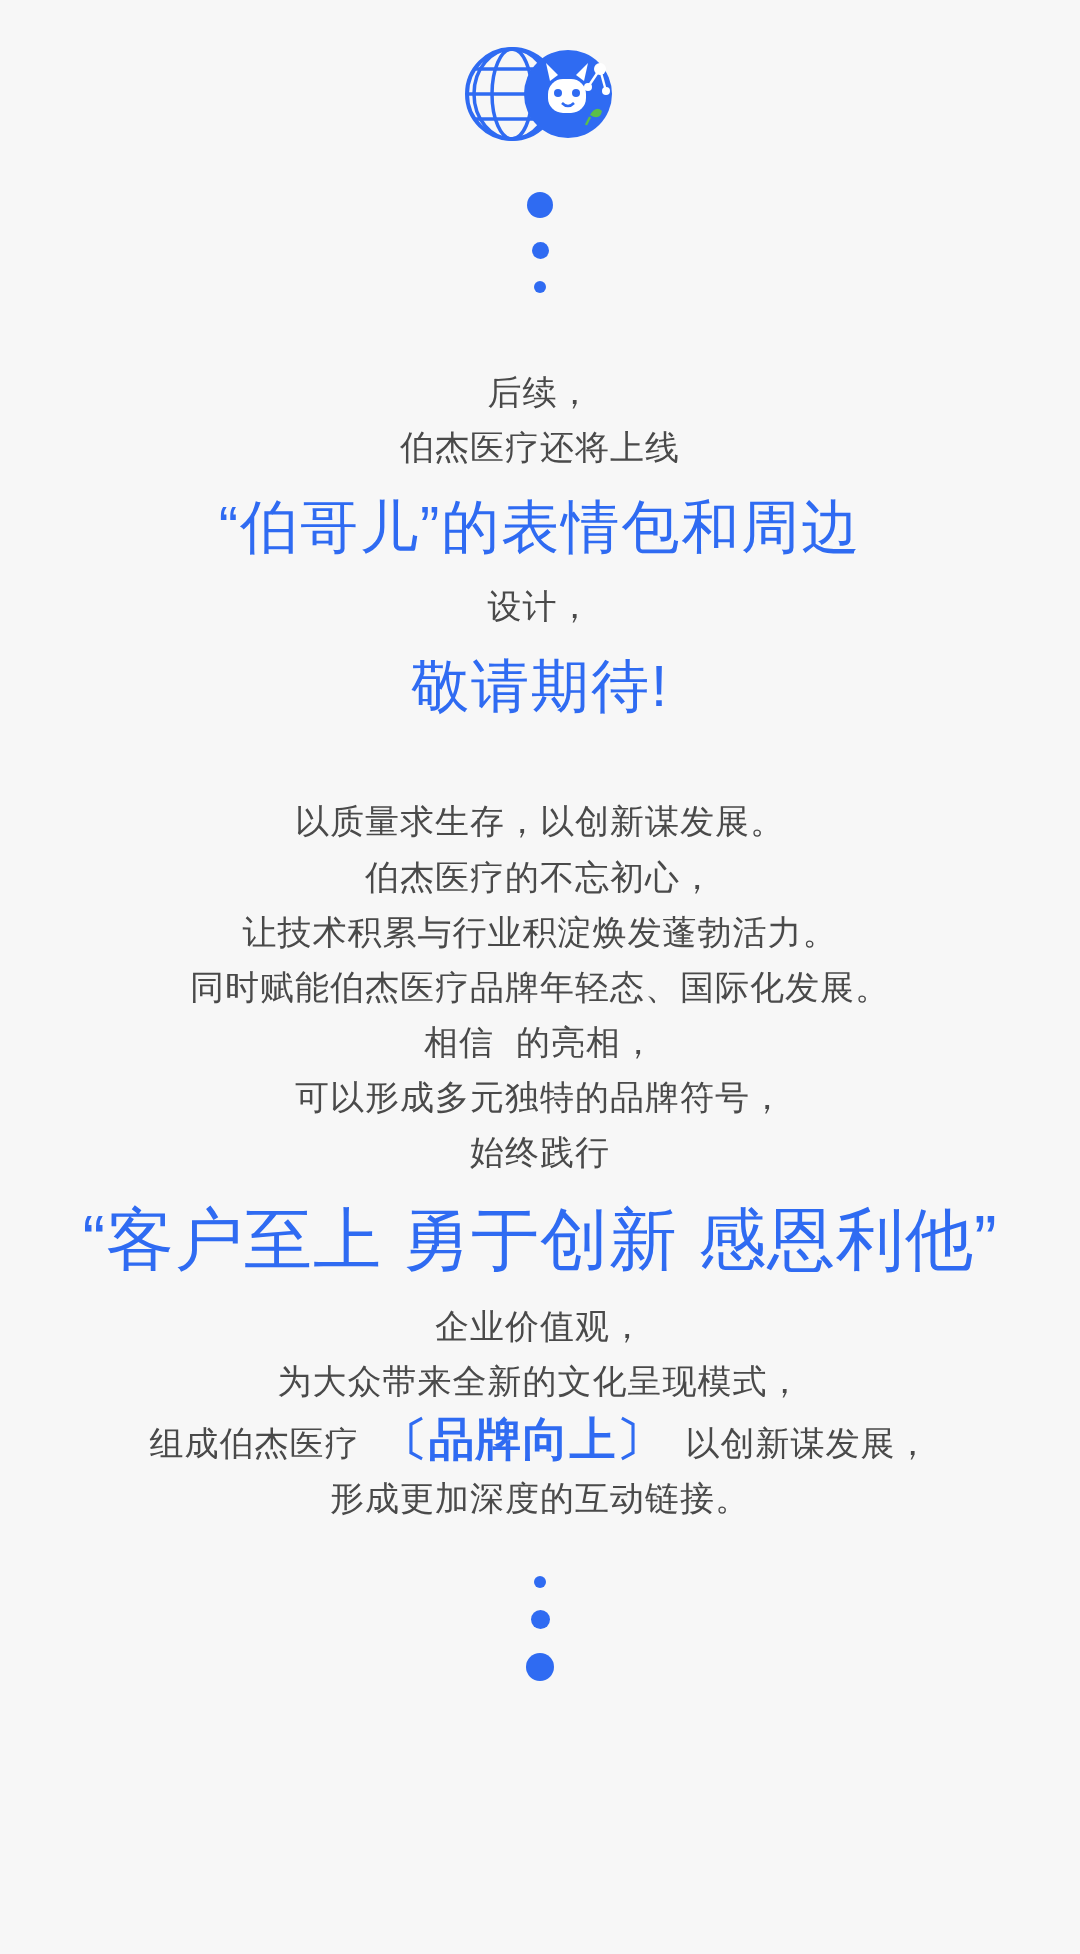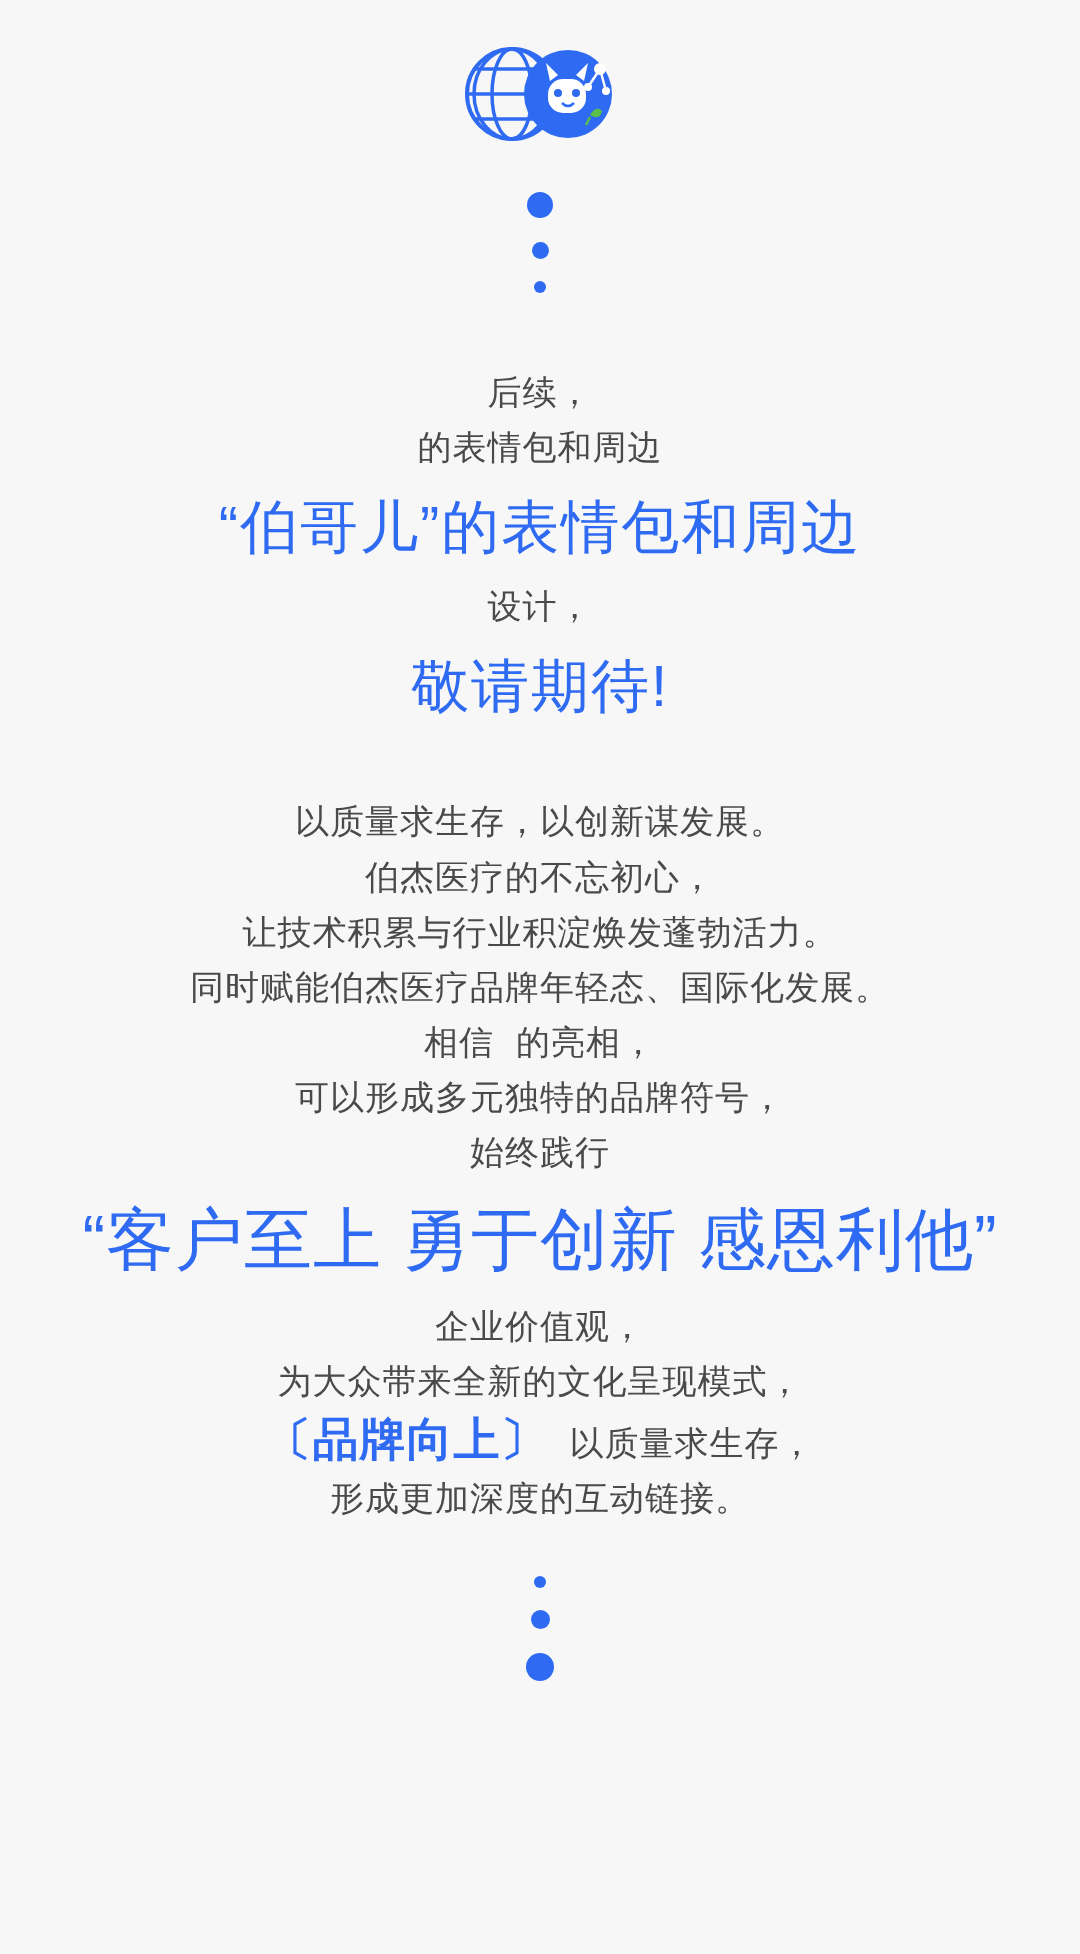--- a/index.html
+++ b/index.html
@@ -135,21 +135,21 @@
   </div>
 
   <div class="dots-top">
     <div class="d d1"></div>
     <div class="d d2"></div>
     <div class="d d3"></div>
   </div>
 
   <div class="block block-1">
     <div class="line">后续，</div>
-    <div class="line">的表情包和周边</div>
+    <div class="line">伯杰医疗还将上线</div>
     <div class="spacer-sm"></div>
     <div class="big-hl">“伯哥儿”的表情包和周边</div>
     <div class="spacer-sm"></div>
     <div class="line">设计，</div>
     <div class="spacer-sm"></div>
     <div class="big-hl">敬请期待!</div>
   </div>
 
   <div class="block block-2">
     <div class="line">以质量求生存，以创新谋发展。</div>
@@ -164,22 +164,23 @@
 
     <div class="line">可以形成多元独特的品牌符号，</div>
     <div class="line">始终践行</div>
     <div class="spacer-sm"></div>
     <div class="big-hl wide">“客户至上 勇于创新 感恩利他”</div>
     <div class="spacer-sm"></div>
     <div class="line">企业价值观，</div>
     <div class="line">为大众带来全新的文化呈现模式，</div>
 
     <div class="inline-row">
+      <span class="line">组成伯杰医疗</span>
       <span class="mid-hl">〔品牌向上〕</span>
-      <span class="line">以质量求生存，</span>
+      <span class="line">以创新谋发展，</span>
     </div>
 
     <div class="line">形成更加深度的互动链接。</div>
   </div>
 
   <div class="dots-bottom">
     <div class="d d1"></div>
     <div class="d d2"></div>
     <div class="d d3"></div>
   </div>

